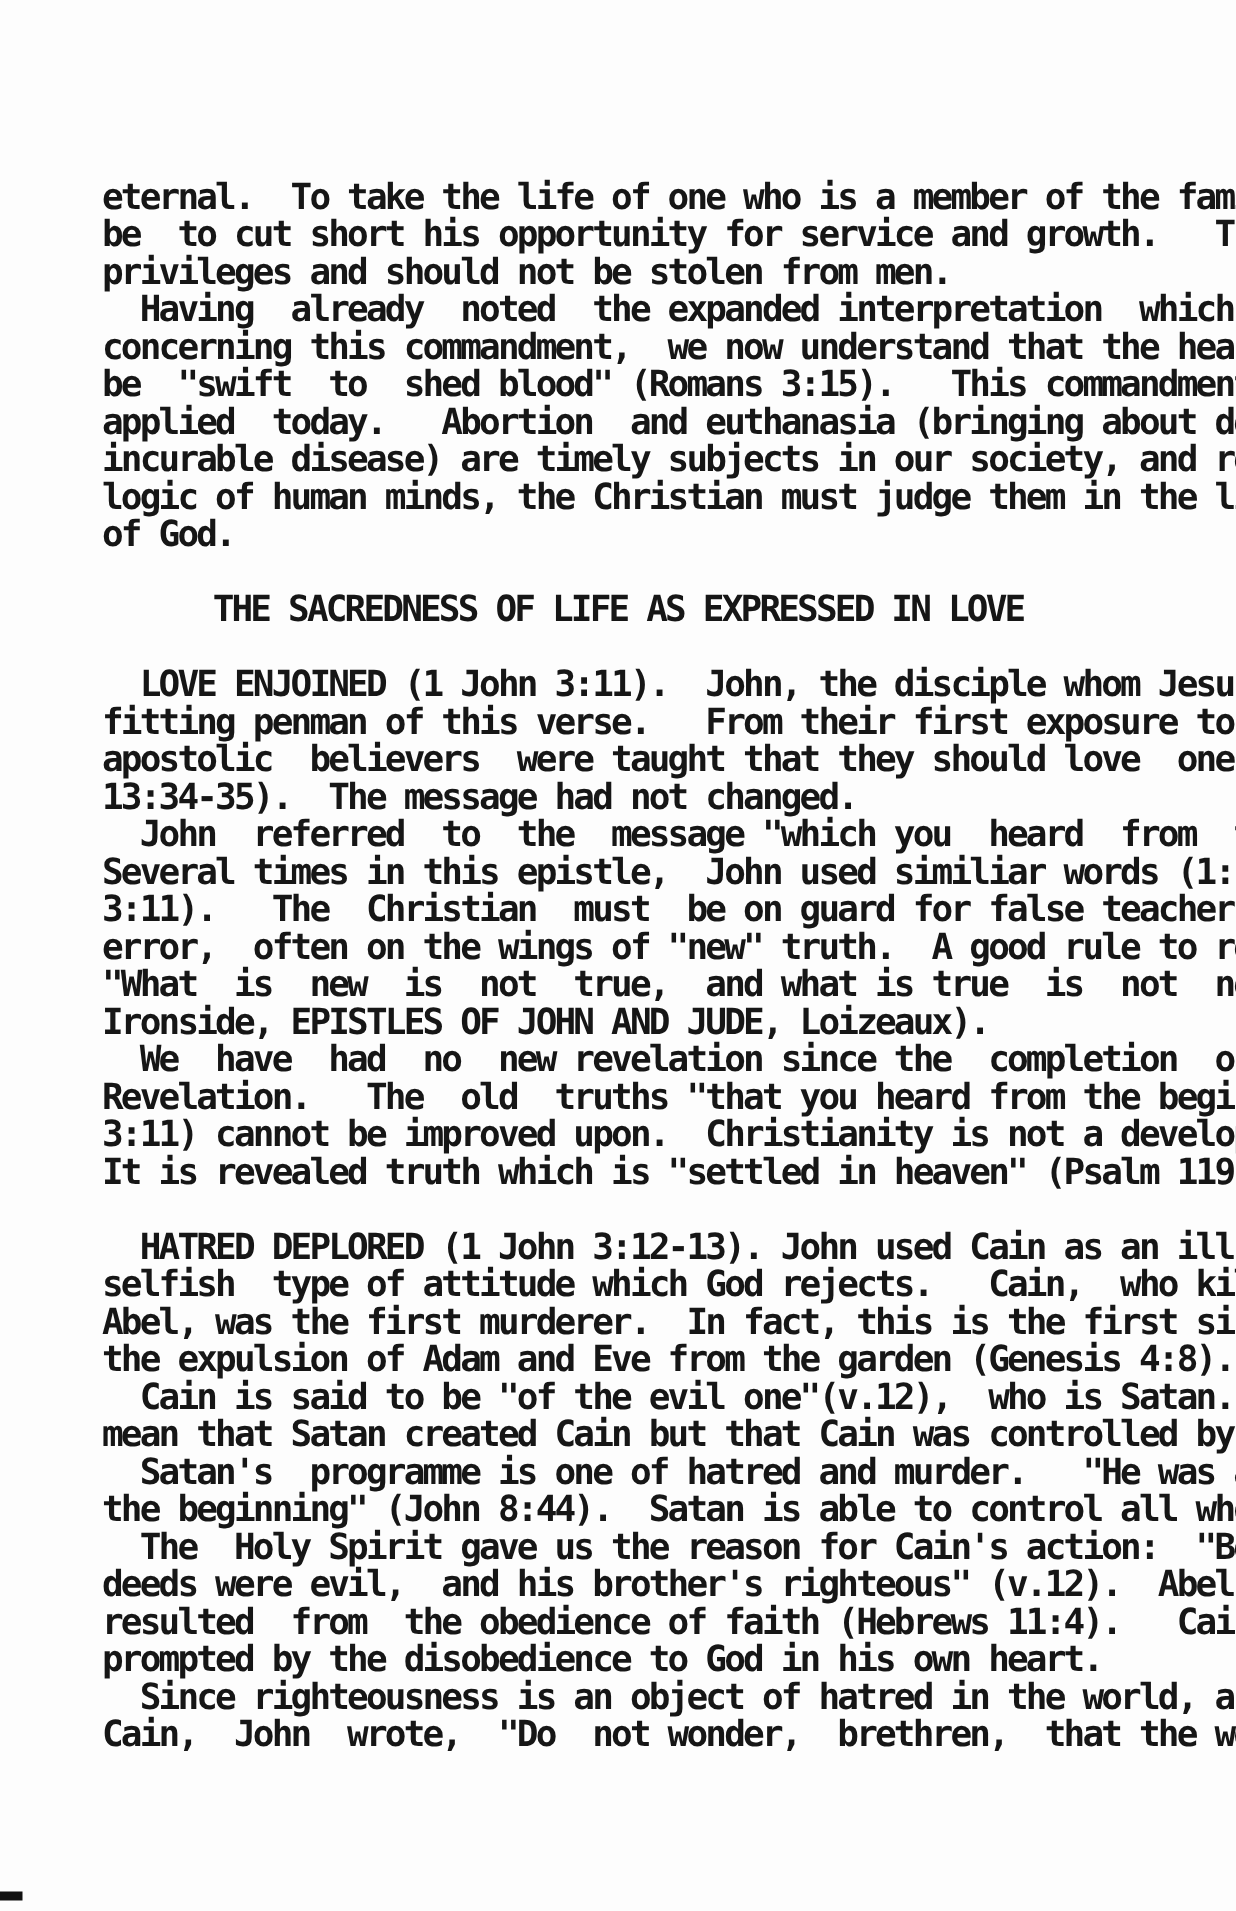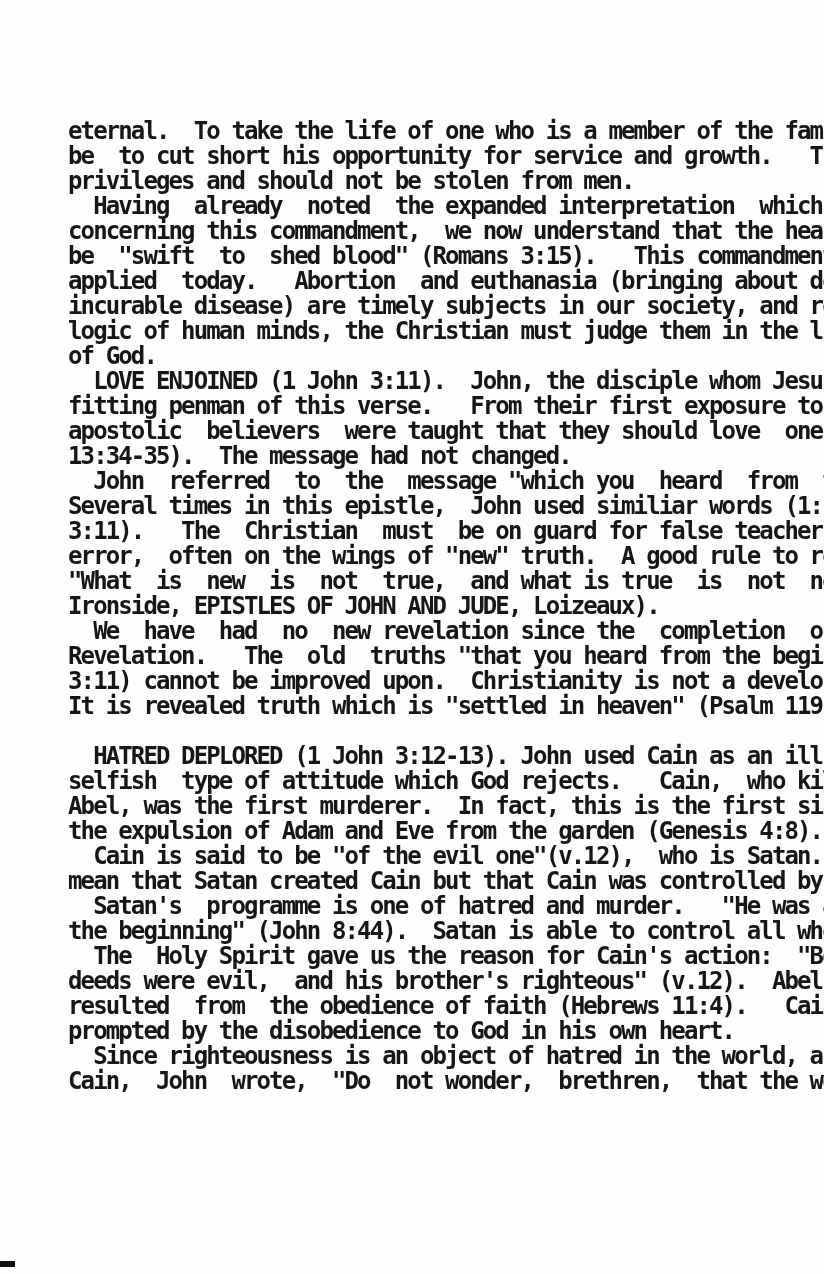--- a/index.html
+++ b/index.html
@@ -56,20 +56,21 @@
 be  to cut short his opportunity for service and growth.   These are special
 privileges and should not be stolen from men.
   Having  already  noted  the expanded interpretation  which  Christ  taught
 concerning this commandment,  we now understand that the heart and mind  can
 be  "swift  to  shed blood" (Romans 3:15).   This commandment  needs  to  be
 applied  today.   Abortion  and euthanasia (bringing about death because  of
 incurable disease) are timely subjects in our society, and regardless of the
 logic of human minds, the Christian must judge them in the light of the Word
 of God.</pre>
 
+  <div class="heading-row">THE SACREDNESS OF LIFE AS EXPRESSED IN LOVE</div>
 
   <pre class="body-block">  LOVE ENJOINED (1 John 3:11).  John, the disciple whom Jesus loved, was the
 fitting penman of this verse.   From their first exposure to the gospel, the
 apostolic  believers  were taught that they should love  one  another  (John
 13:34-35).  The message had not changed.
   John  referred  to  the  message "which you  heard  from  the  beginning".
 Several times in this epistle,  John used similiar words (1:1;  2:7, 13, 24;
 3:11).   The  Christian  must  be on guard for false teachers who  bring  in
 error,  often on the wings of "new" truth.  A good rule to remember is this:
 "What  is  new  is  not  true,  and what is true  is  not  new"  (quoted  by

